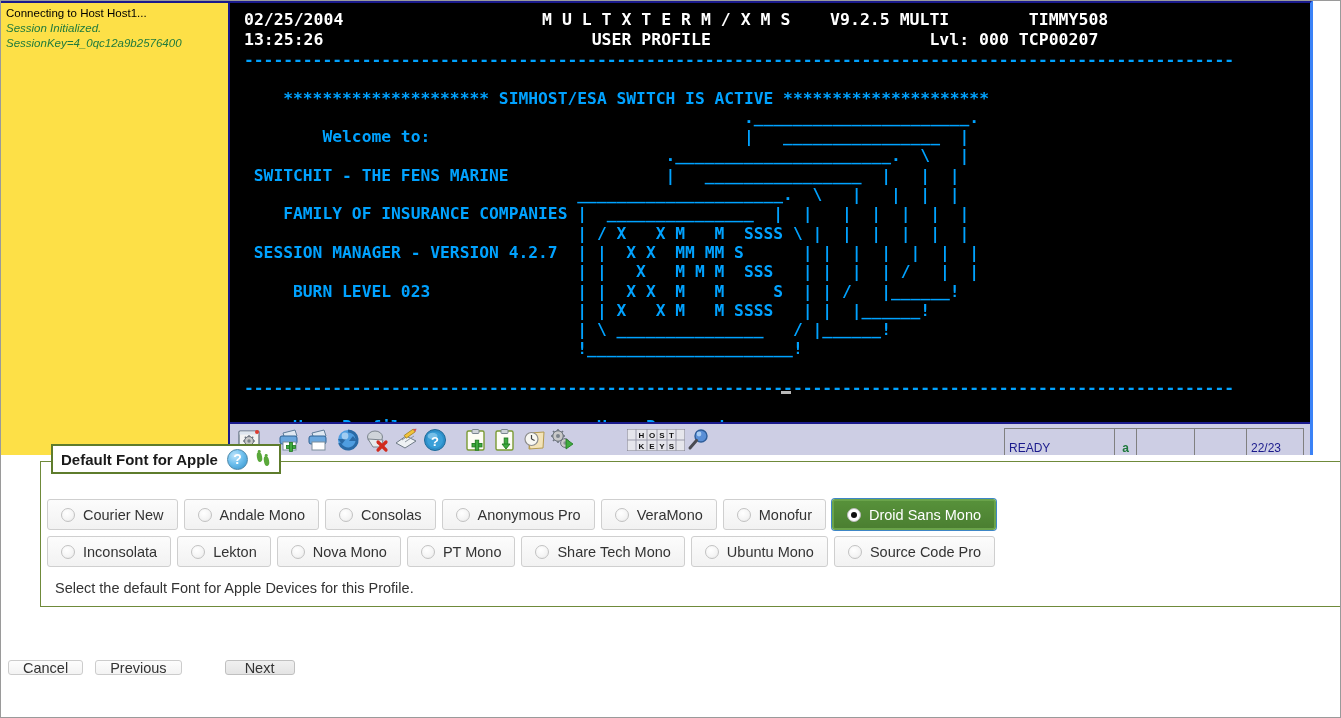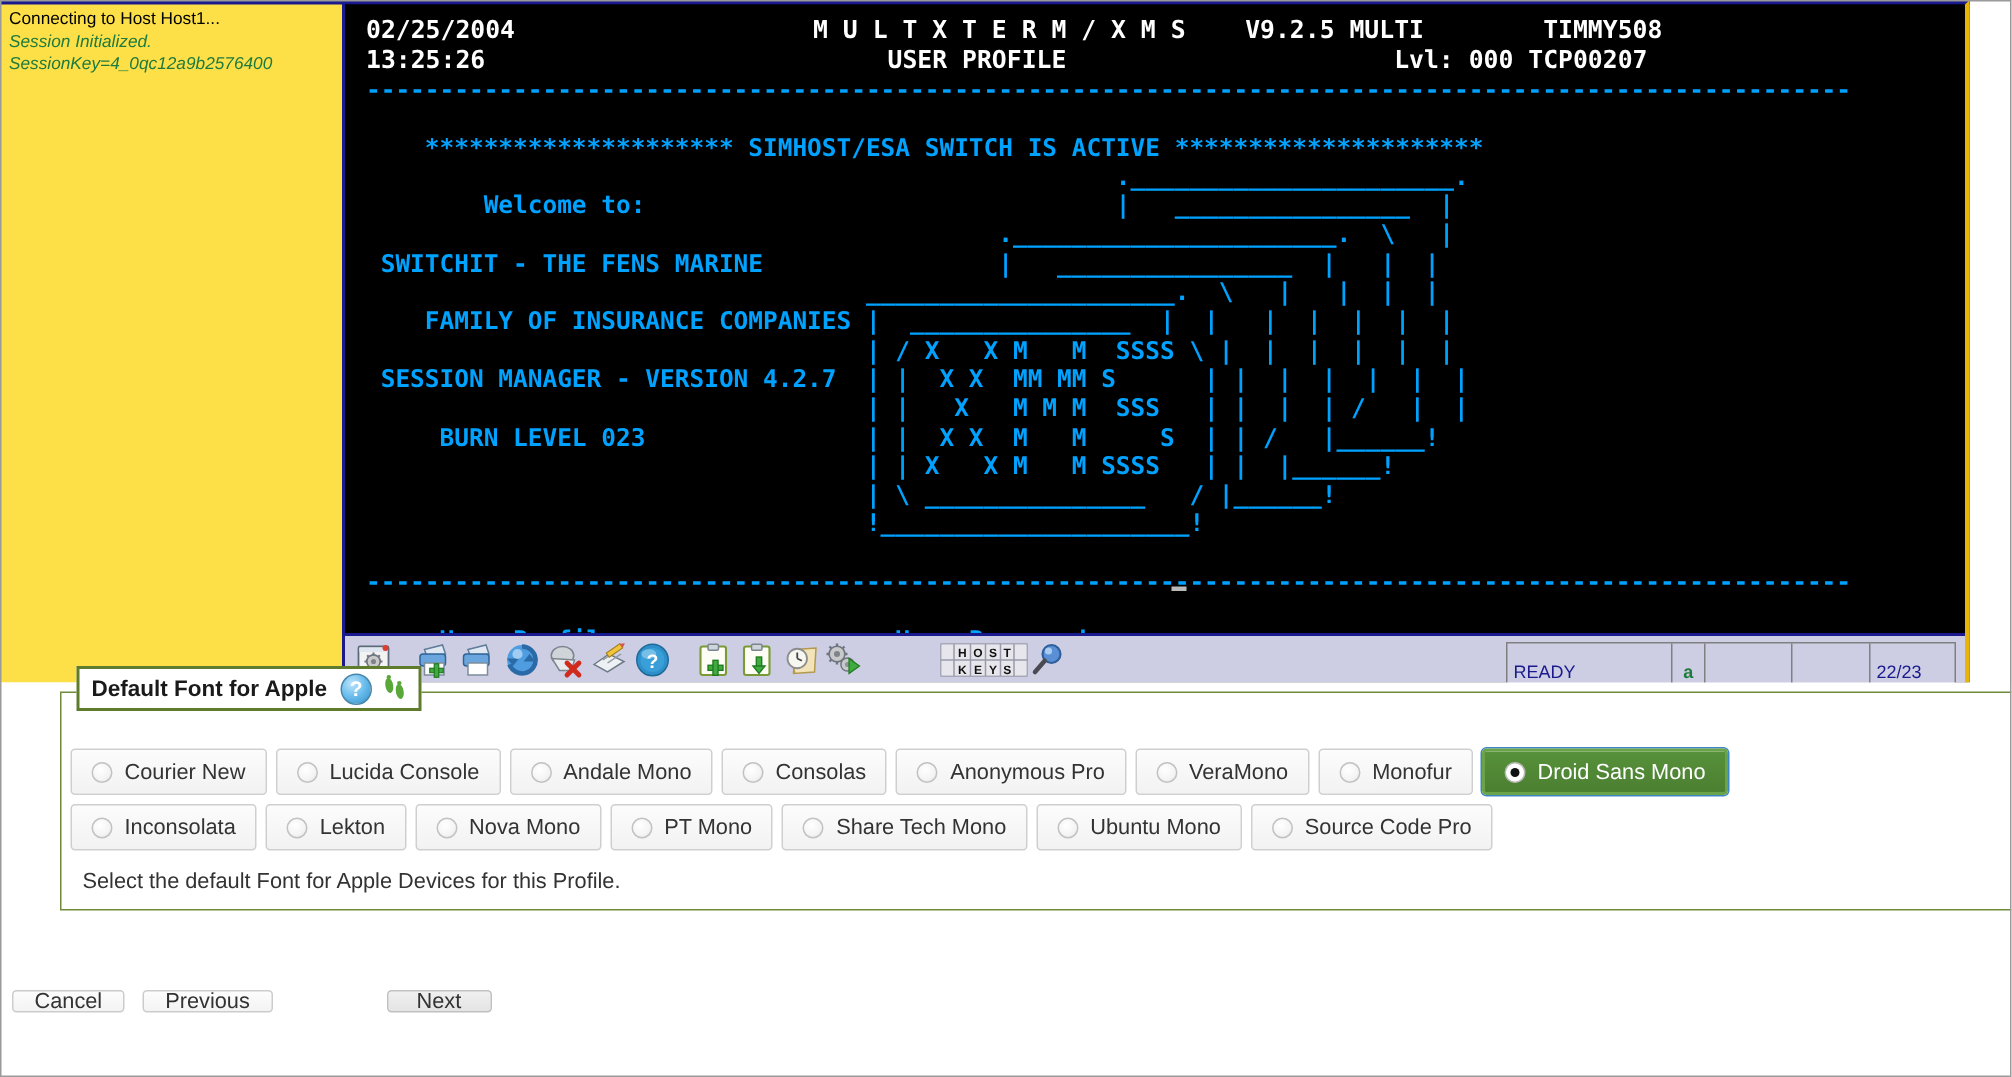--- a/index.html
+++ b/index.html
@@ -47,23 +47,23 @@
     color: #1f7a3d;
     font-style: italic;
   }
 
   
   .terminal-wrap {
     width: 1083px;
     height: 455px;
     position: relative;
     box-sizing: border-box;
-    background: #000000;
+    background: #0f766e;
     border-top: 3px solid #1a1a8c;
-    border-right: 3px solid #eab308;
+    border-right: 3px solid #3b82f6;
   }
   .terminal {
     position: absolute;
     left: 0; top: 0;
     width: 1080px;
     height: 419px;
     background: #000000;
     overflow: hidden;
     font-family: "DejaVu Sans Mono", "Liberation Mono", monospace;
     font-size: 16.5px;
@@ -282,21 +282,21 @@
     color: #333333;
     display: flex;
     align-items: center;
     justify-content: center;
     padding: 0 14px;
     box-sizing: border-box;
     cursor: pointer;
     margin-right: 12px;
   }
   .wbtn.next {
-    margin-left: 64px;
+    margin-left: 31px;
     background: linear-gradient(180deg,#f0f0f0 0%, #e4e4e4 100%);
     border-color: #c0c0c0;
   }
 
   .page-border {
     position: absolute;
     left: 0; top: 0; right: 0; bottom: 0;
     border: 1px solid #9a9a9a;
     box-sizing: border-box;
     pointer-events: none;
@@ -548,24 +548,20 @@
         </span>
       </div>
 
       <div class="opt-row r1">
         <div class="opt">
           <span class="dot"></span>
           <span>Courier New</span>
         </div>
         <div class="opt">
           <span class="dot"></span>
-          <span>Lucida Console</span>
-        </div>
-        <div class="opt">
-          <span class="dot"></span>
           <span>Andale Mono</span>
         </div>
         <div class="opt">
           <span class="dot"></span>
           <span>Consolas</span>
         </div>
         <div class="opt">
           <span class="dot"></span>
           <span>Anonymous Pro</span>
         </div>

